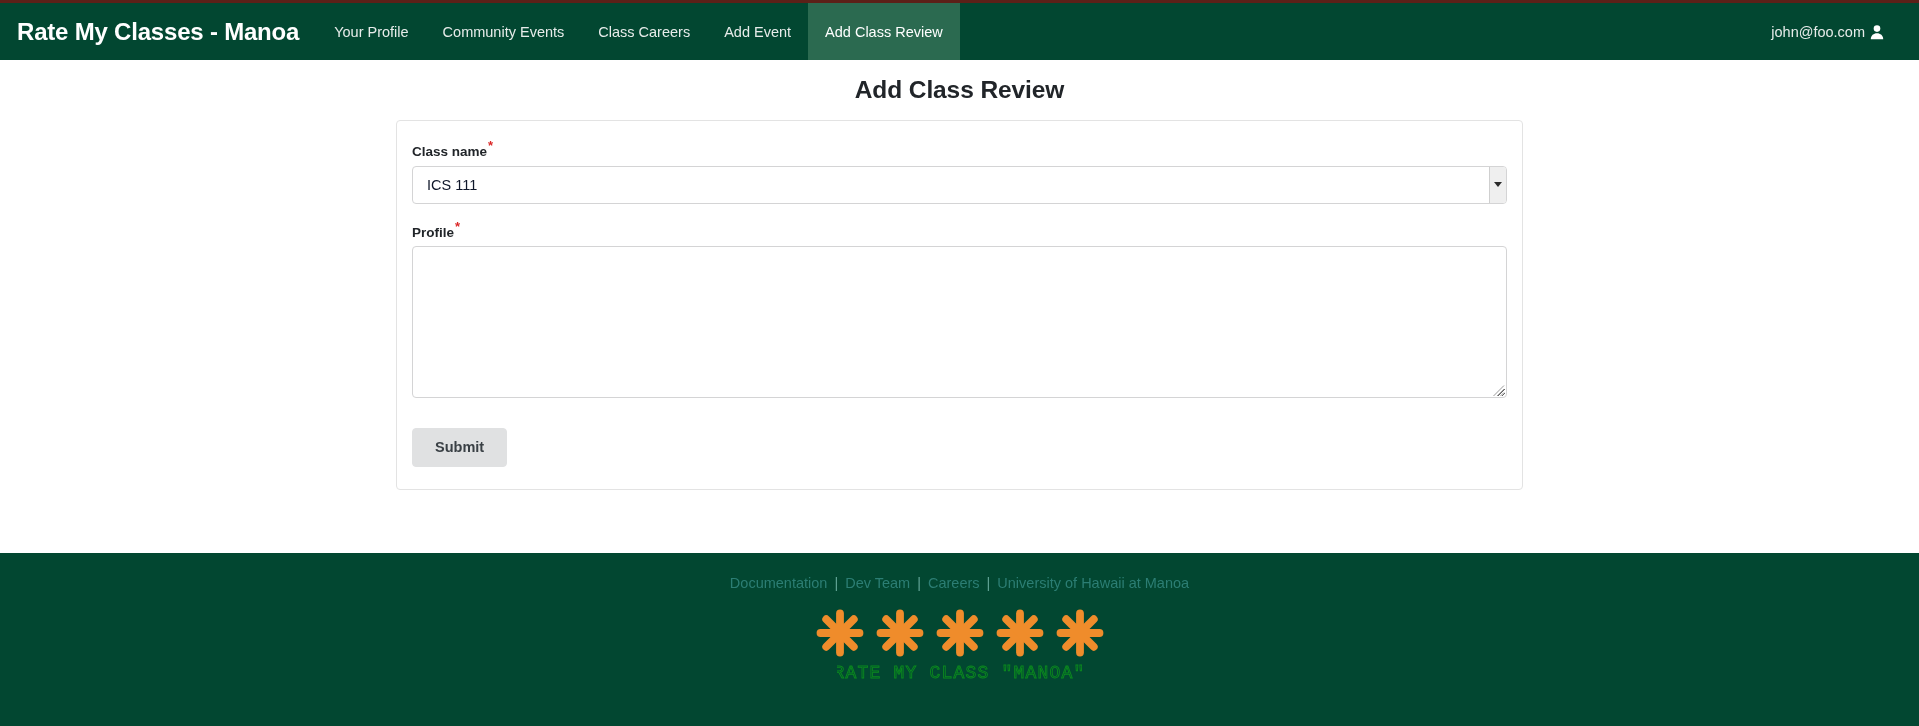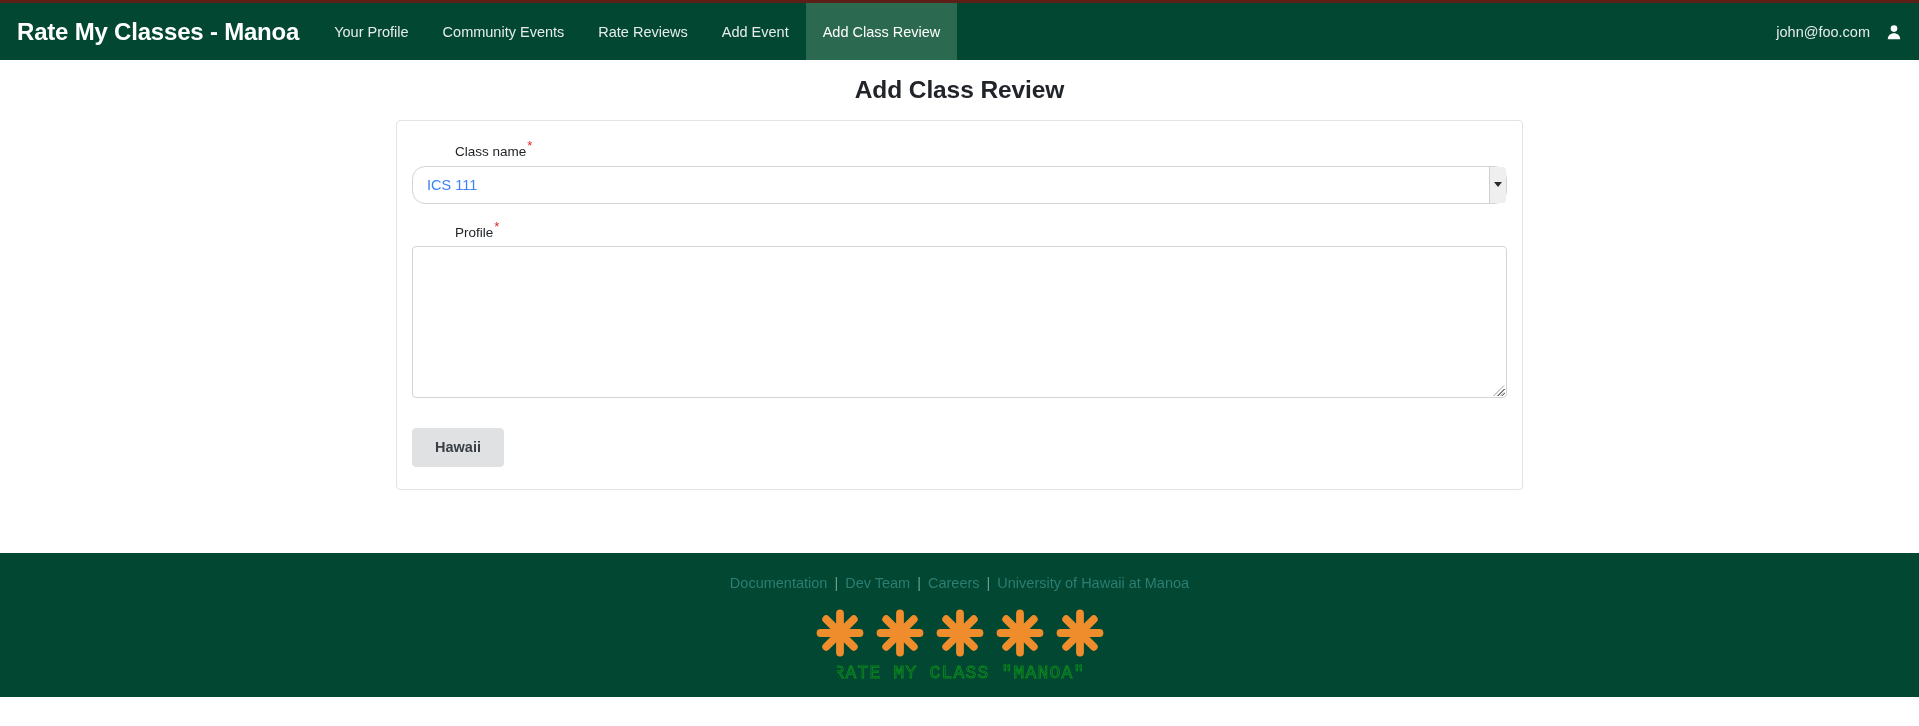--- a/index.html
+++ b/index.html
@@ -63,22 +63,22 @@
     cursor: pointer;
   }
   .nav-item.active {
     background: #2b6a50;
     color: #ffffff;
   }
   .nav-right {
     margin-left: auto;
     display: flex;
     align-items: center;
-    padding-right: 17px;
-    gap: 14px;
+    padding-right: 34px;
+    gap: 2px;
     color: #e7ecea;
     font-size: 14.5px;
     white-space: nowrap;
     cursor: pointer;
   }
   .user-icon {
     display: inline-flex;
     align-items: center;
     justify-content: center;
     width: 17px;
@@ -107,51 +107,50 @@
     border: 1px solid #e3e3e3;
     border-radius: 4px;
     background: #ffffff;
     padding: 18px 15px 22px 15px;
   }
 
   .field { margin-bottom: 16px; }
   .field-label {
     display: block;
     font-size: 13.5px;
-    font-weight: 400;
+    font-weight: 700;
     color: #212529;
     margin-bottom: 6px;
     line-height: 1.2;
-    margin-left: 43px;
   }
   .req {
     color: #db2828;
     font-size: 13px;
     vertical-align: super;
     line-height: 1;
     margin-left: 1px;
   }
 
   
   .select-wrap {
     position: relative;
     width: 100%;
   }
   select.form-select {
     -webkit-appearance: none;
     appearance: none;
     width: 100%;
     height: 38px;
     border: 1px solid #d4d4d5;
-    border-radius: 13px;
+    border-radius: 4px;
     background: #ffffff;
     padding: 0 47px 0 14px;
     font-family: "Liberation Sans", sans-serif;
     font-size: 14.5px;
-    color: #3b82f6;
+    color: #0f172a;
     line-height: 36px;
     cursor: pointer;
   }
   .select-arrow {
     position: absolute;
     top: 1px;
     right: 1px;
     width: 17px;
     height: 36px;
     background: #efefef;
@@ -206,21 +205,21 @@
     font-size: 14.5px;
     font-weight: 700;
     padding: 11px 22px;
     cursor: pointer;
     line-height: 1;
   }
 
   
   .footer {
     background: #024731;
-    height: 144px;
+    height: 173px;
     padding-top: 20px;
     text-align: center;
   }
   .footer-links {
     font-size: 14.5px;
     color: #2f7f72;
     line-height: 1.4;
   }
   .footer-link {
     color: #2c7e74;
@@ -254,21 +253,21 @@
 <body>
 
 <div class="top-rule"></div>
 
 <nav class="navbar">
   <a class="brand">Rate My Classes - Manoa</a>
 
   <div class="nav-links">
     <a class="nav-item">Your Profile</a>
     <a class="nav-item">Community Events</a>
-    <a class="nav-item">Rate Reviews</a>
+    <a class="nav-item">Class Careers</a>
     <a class="nav-item">Add Event</a>
     <a class="nav-item active">Add Class Review</a>
   </div>
 
   <div class="nav-right">
     <span>john@foo.com</span>
     <span class="user-icon">
       <svg viewBox="0 0 16 16" width="16" height="16" aria-hidden="true">
         <circle cx="8" cy="4.6" r="3.3" fill="#ffffff"></circle>
         <path d="M1.8 15.2c0-3.6 2.8-5.9 6.2-5.9s6.2 2.3 6.2 5.9z" fill="#ffffff"></path>
@@ -306,21 +305,21 @@
       <div class="textarea-wrap">
         <textarea class="form-textarea" placeholder="" style=""></textarea>
         <span class="resize-grip">
           <svg viewBox="0 0 13 13" width="13" height="13" aria-hidden="true">
             <path d="M12 5 L5 12 M12 8.5 L8.5 12 M12 1.5 L1.5 12" stroke="#9a9a9a" stroke-width="1" fill="none"></path>
           </svg>
         </span>
       </div>
     </div>
 
-    <button class="btn-submit">Hawaii</button>
+    <button class="btn-submit">Submit</button>
 
   </section>
 </main>
 
 <footer class="footer">
   <div class="footer-links">
     <a class="footer-link">Documentation</a><span class="footer-sep">|</span><a class="footer-link">Dev Team</a><span class="footer-sep">|</span><a class="footer-link">Careers</a><span class="footer-sep">|</span><a class="footer-link">University of Hawaii at Manoa</a>
   </div>
 
   <div class="footer-logo">

